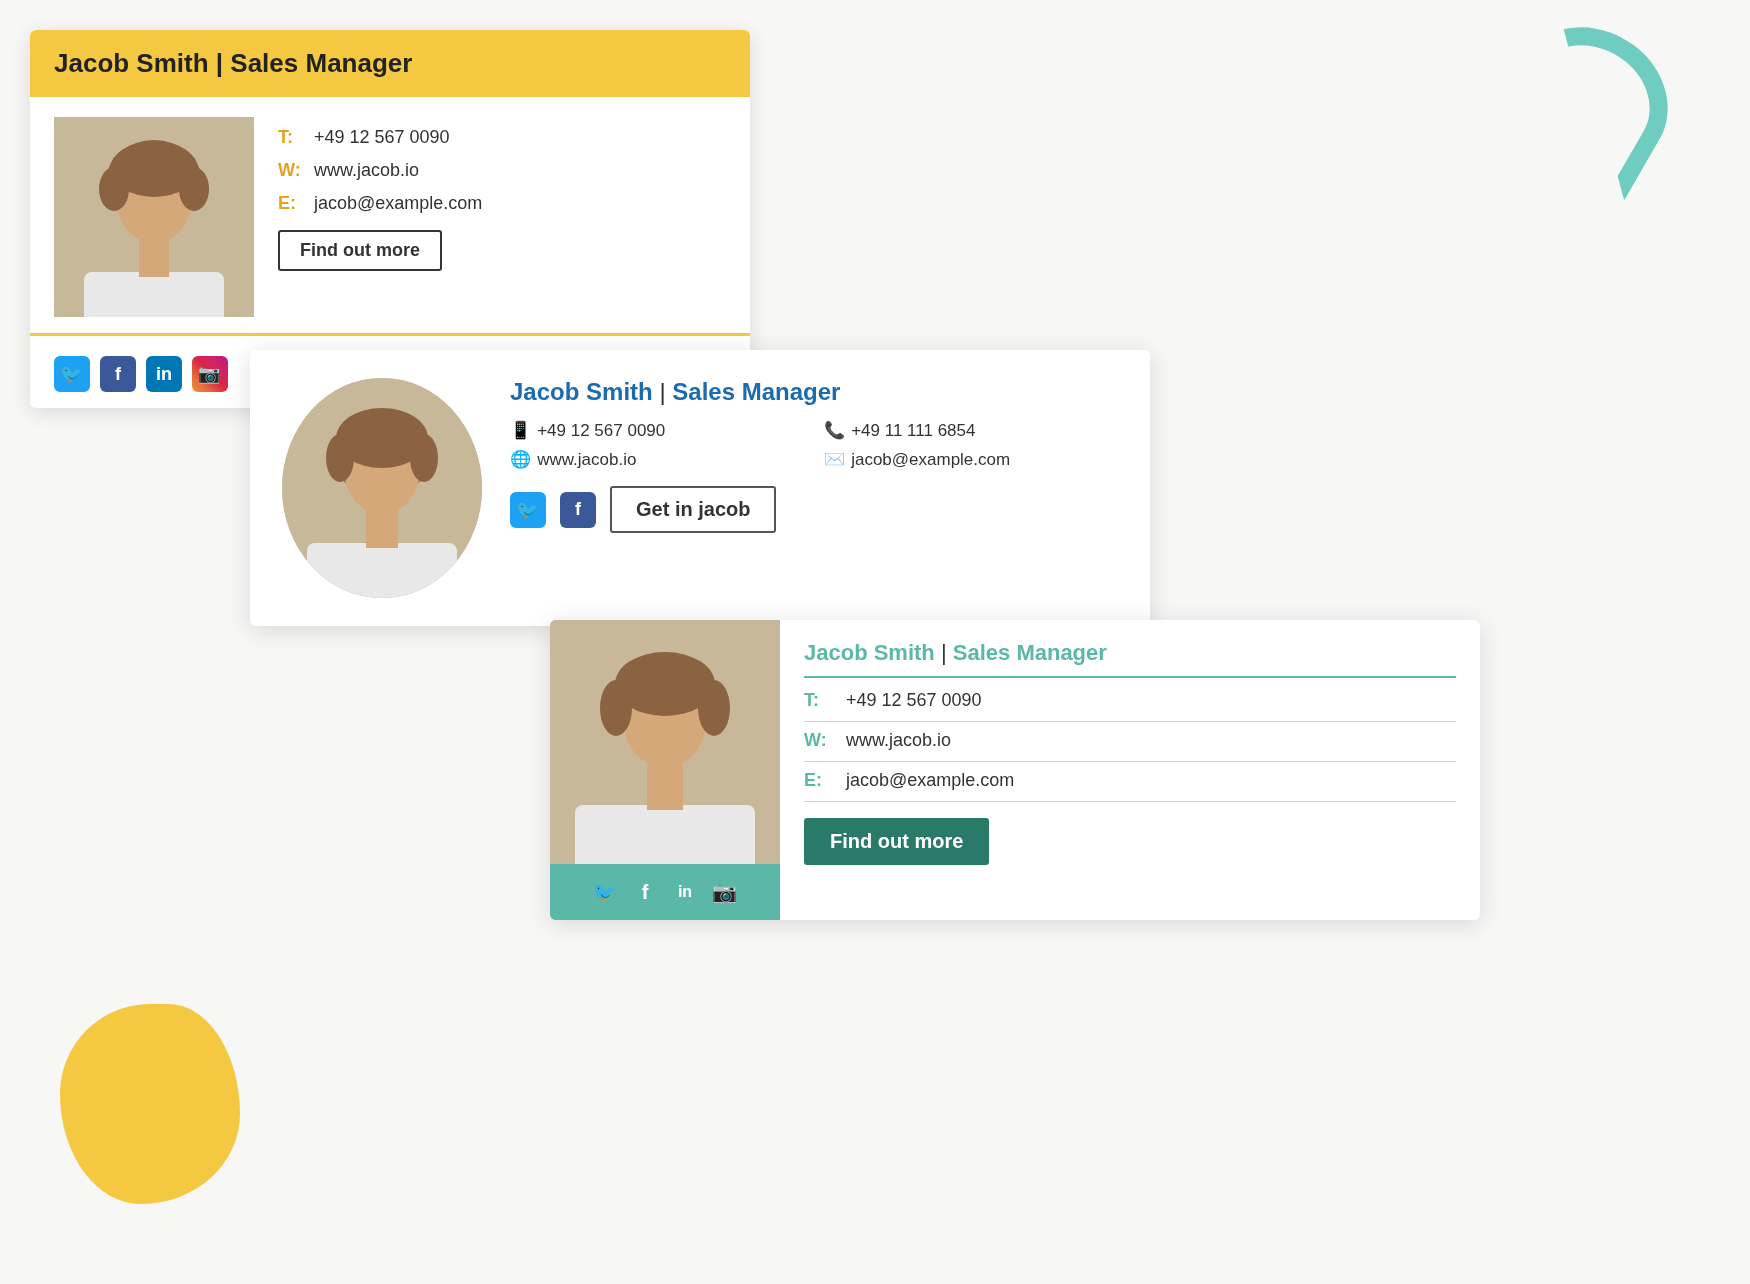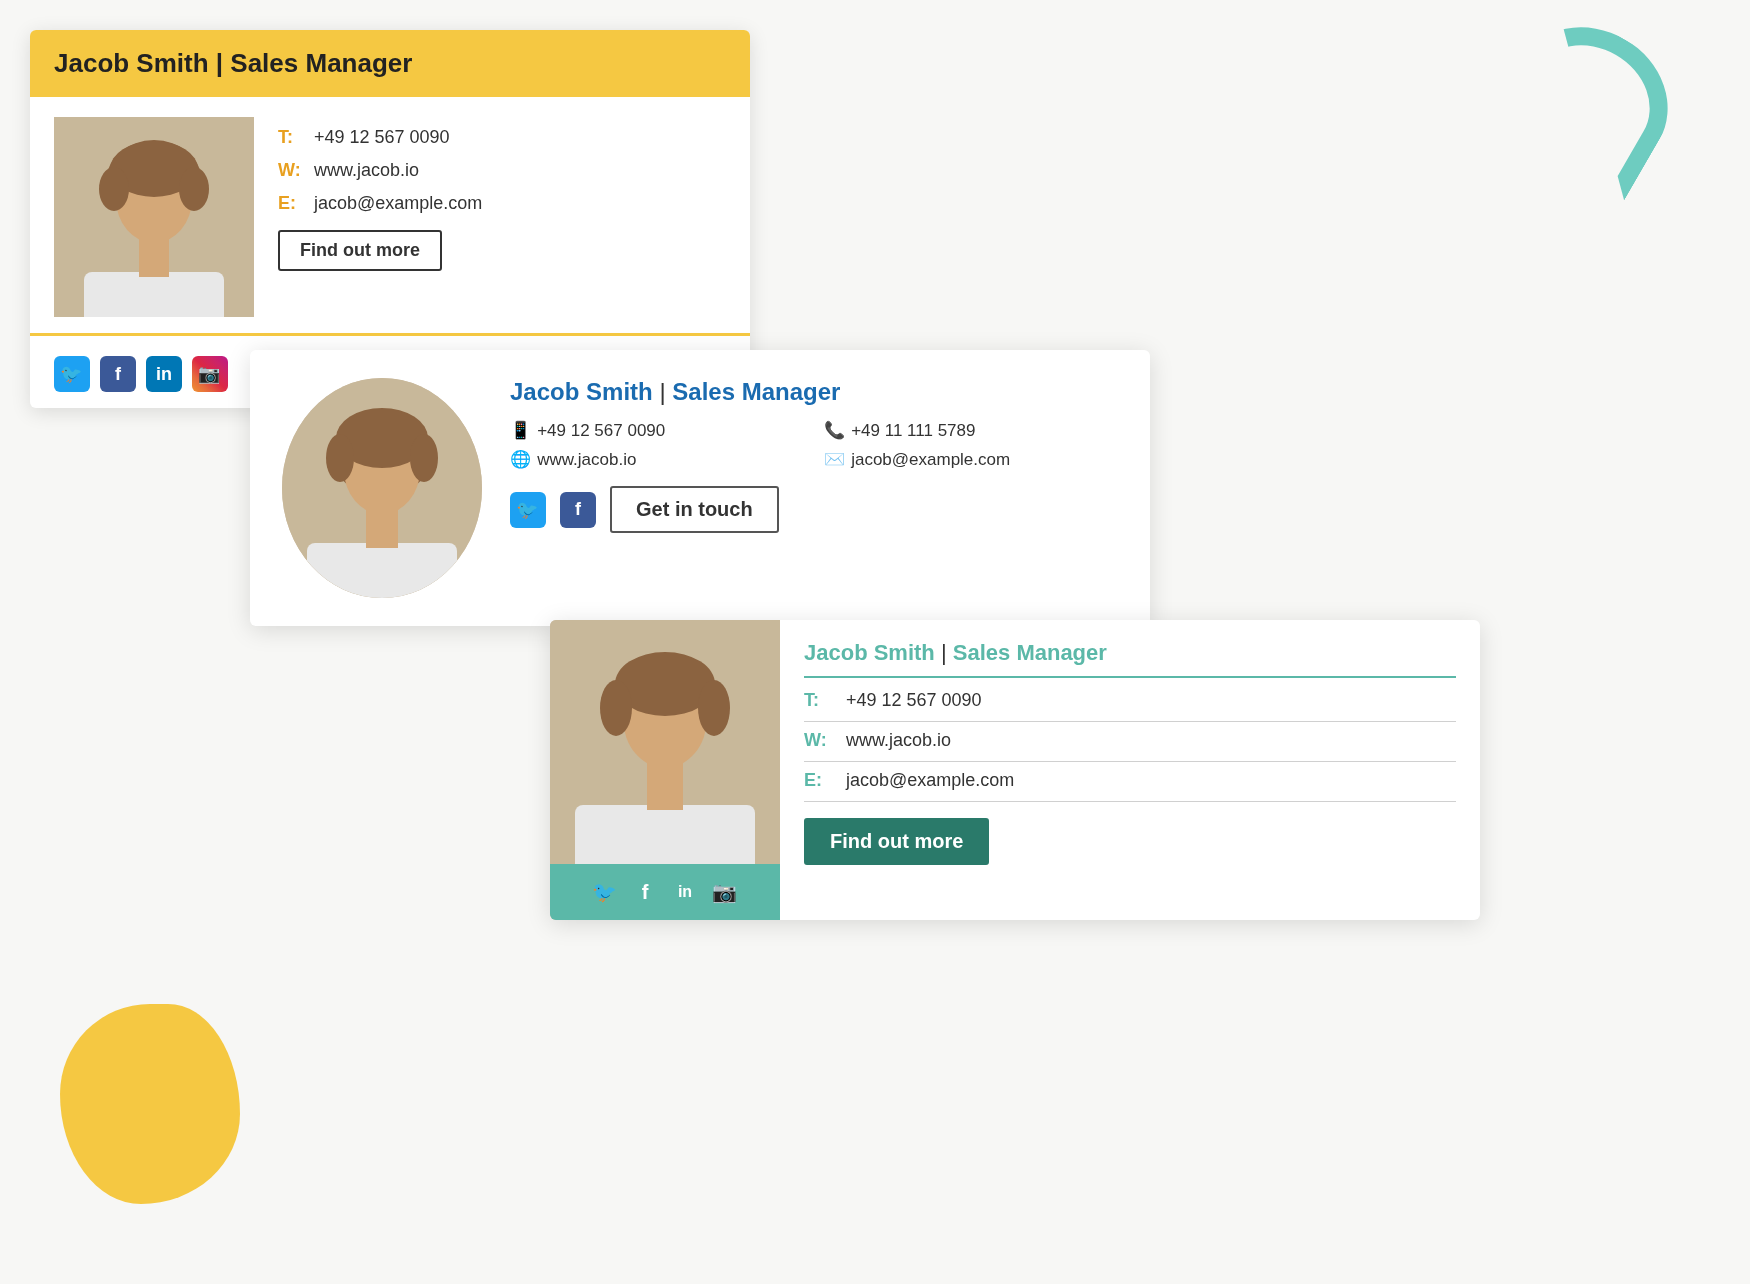--- a/index.html
+++ b/index.html
@@ -407,35 +407,35 @@
         <span class="pipe"> | </span>
         <span>Sales Manager</span>
       </div>
       <div class="card2-info-grid">
         <div class="card2-info-item">
           <span class="card2-info-icon">📱</span>
           <span>+49 12 567 0090</span>
         </div>
         <div class="card2-info-item">
           <span class="card2-info-icon">📞</span>
-          <span>+49 11 111 5789</span>
+          <span>+49 11 111 6854</span>
         </div>
         <div class="card2-info-item">
           <span class="card2-info-icon">🌐</span>
           <span>www.jacob.io</span>
         </div>
         <div class="card2-info-item">
           <span class="card2-info-icon">✉️</span>
           <span>jacob@example.com</span>
         </div>
       </div>
       <div class="card2-bottom">
         <div class="social-icon social-twitter">🐦</div>
         <div class="social-icon social-facebook">f</div>
-        <button class="btn-outline-dark">Get in touch</button>
+        <button class="btn-outline-dark">Get in jacob</button>
       </div>
     </div>
   </div>
 </div>
 
 <div class="card3">
 
   <div class="card3-photo">
     <svg viewBox="0 0 230 260" width="230" height="260" xmlns="http://www.w3.org/2000/svg">
       <rect width="230" height="260" fill="#c8b89a"></rect>

